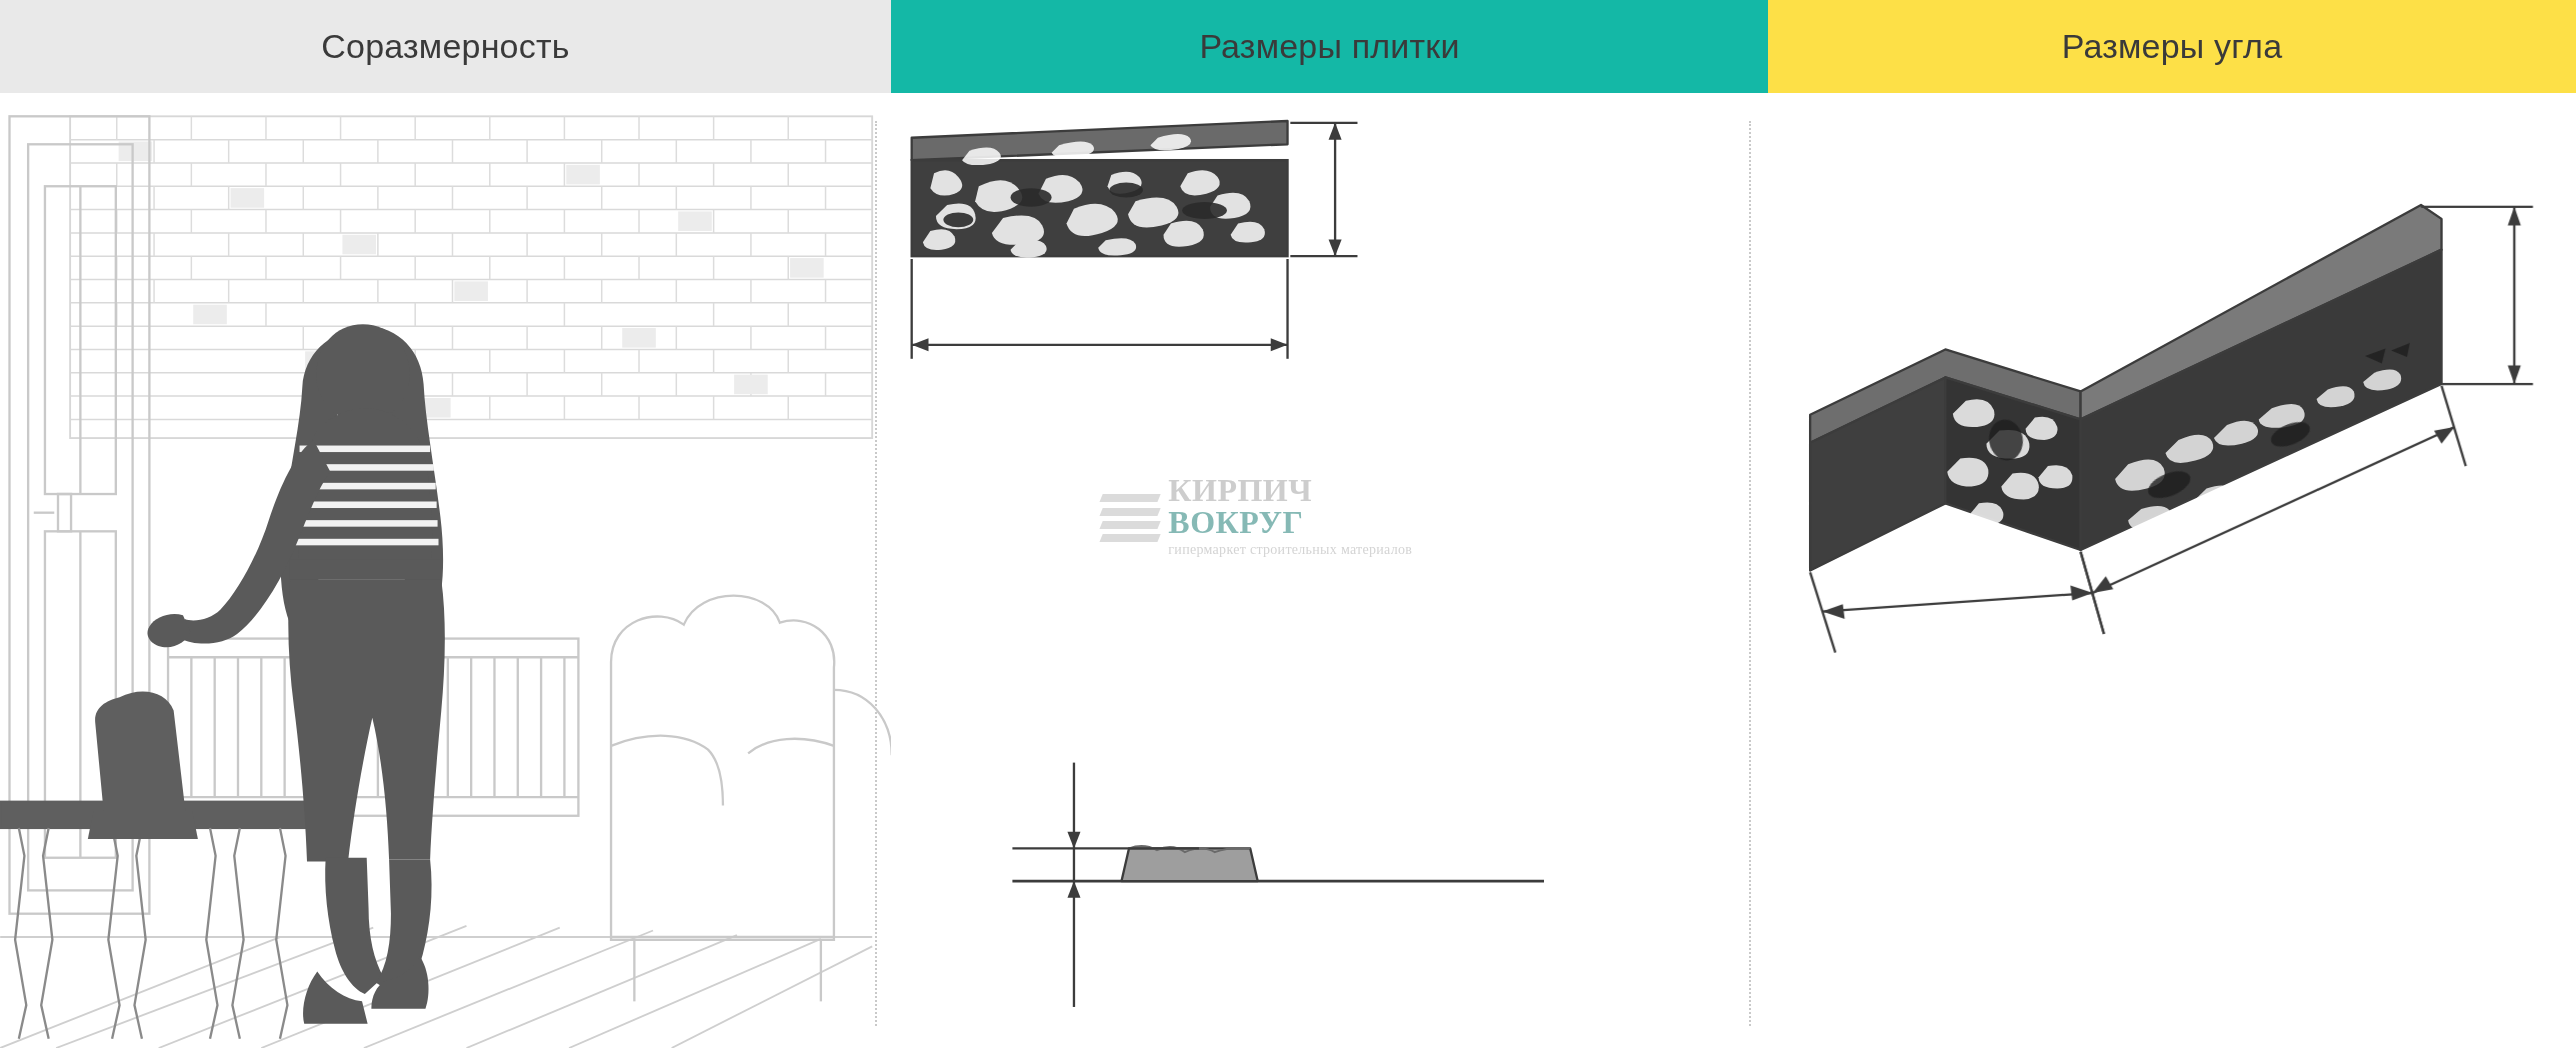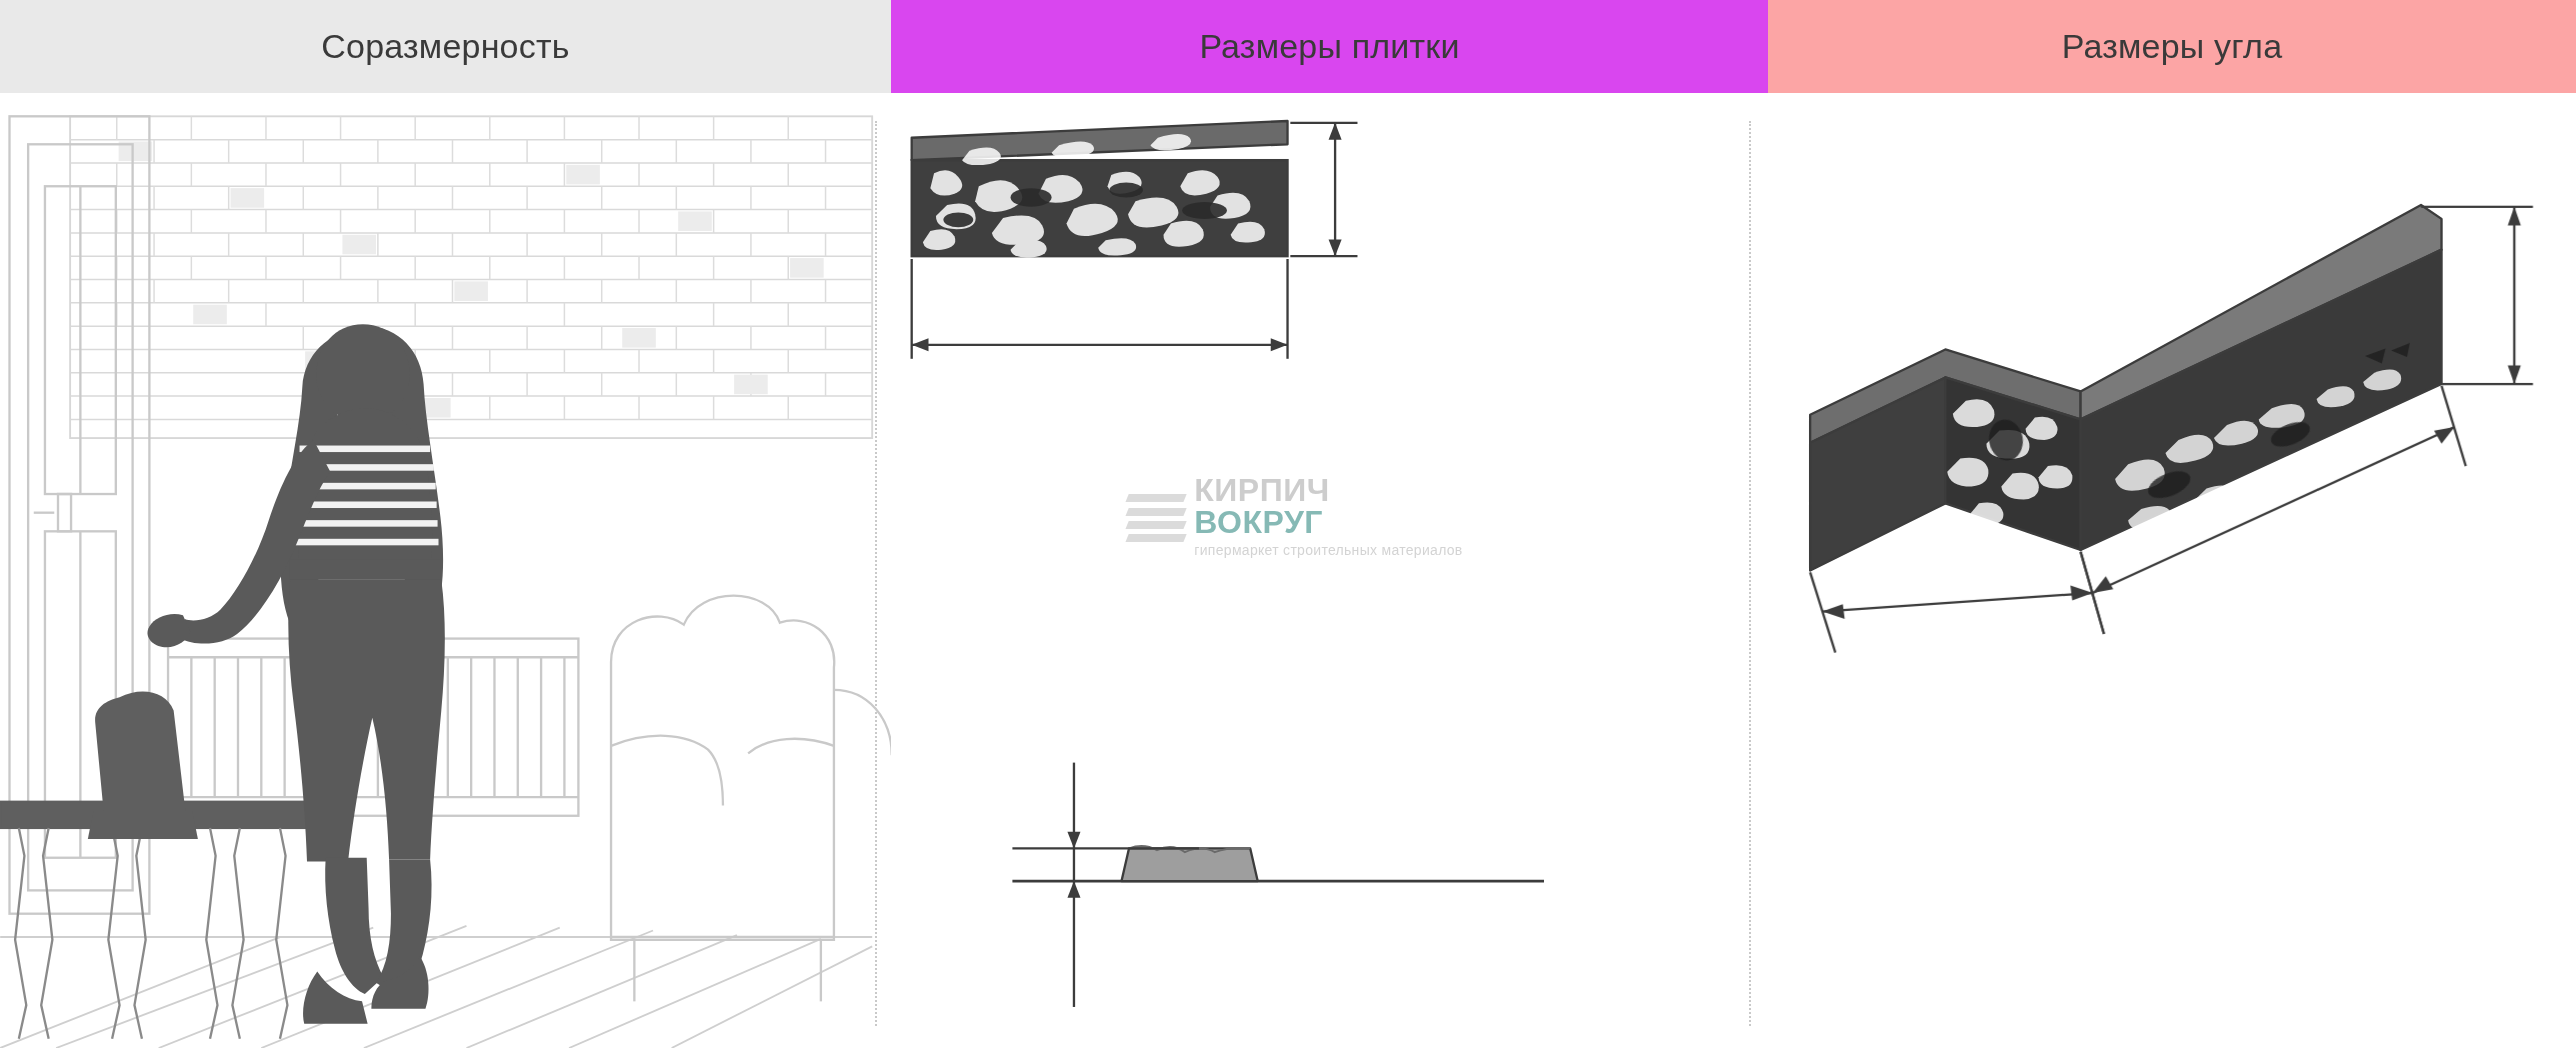--- a/index.html
+++ b/index.html
@@ -36,22 +36,22 @@
     justify-content: center;
     box-sizing: border-box;
   }
   .header-cell .title {
     font-size: 34px;
     color: #3a3a3a;
     font-weight: 400;
     letter-spacing: 0.2px;
   }
   .h1 { width: 891px;  background: #e9e9e9; }
-  .h2 { width: 877px;  background: #d946ef; }
-  .h3 { width: 808px;  background: #fca5a5; }
+  .h2 { width: 877px;  background: #14b8a6; }
+  .h3 { width: 808px;  background: #fde047; }
 
   
   .panel {
     position: absolute;
     top: 93px;
     height: 955px;
     box-sizing: border-box;
   }
   .panel-1 { left: 0;     width: 891px; background: #ffffff; }
   .panel-2 { left: 891px; width: 877px; background: #ffffff; }
@@ -67,27 +67,28 @@
   }
   .sep-1 { left: 875px; }
   .sep-2 { left: 1749px; }
 
   
   .scene { position: absolute; left: 0; top: 0; width: 891px; height: 955px; }
 
   
   .watermark {
     position: absolute;
-    left: 1127px;
+    left: 1101px;
     top: 471px;
     width: 364px;
     height: 93px;
     opacity: 0.5;
     display: flex;
     align-items: center;
+    font-family: Liberation Serif, serif;
   }
   .wm-mark {
     width: 58px; height: 54px;
     margin-right: 9.3px;
     position: relative;
   }
   .wm-mark i {
     position: absolute;
     left: 0;
     width: 58px;

